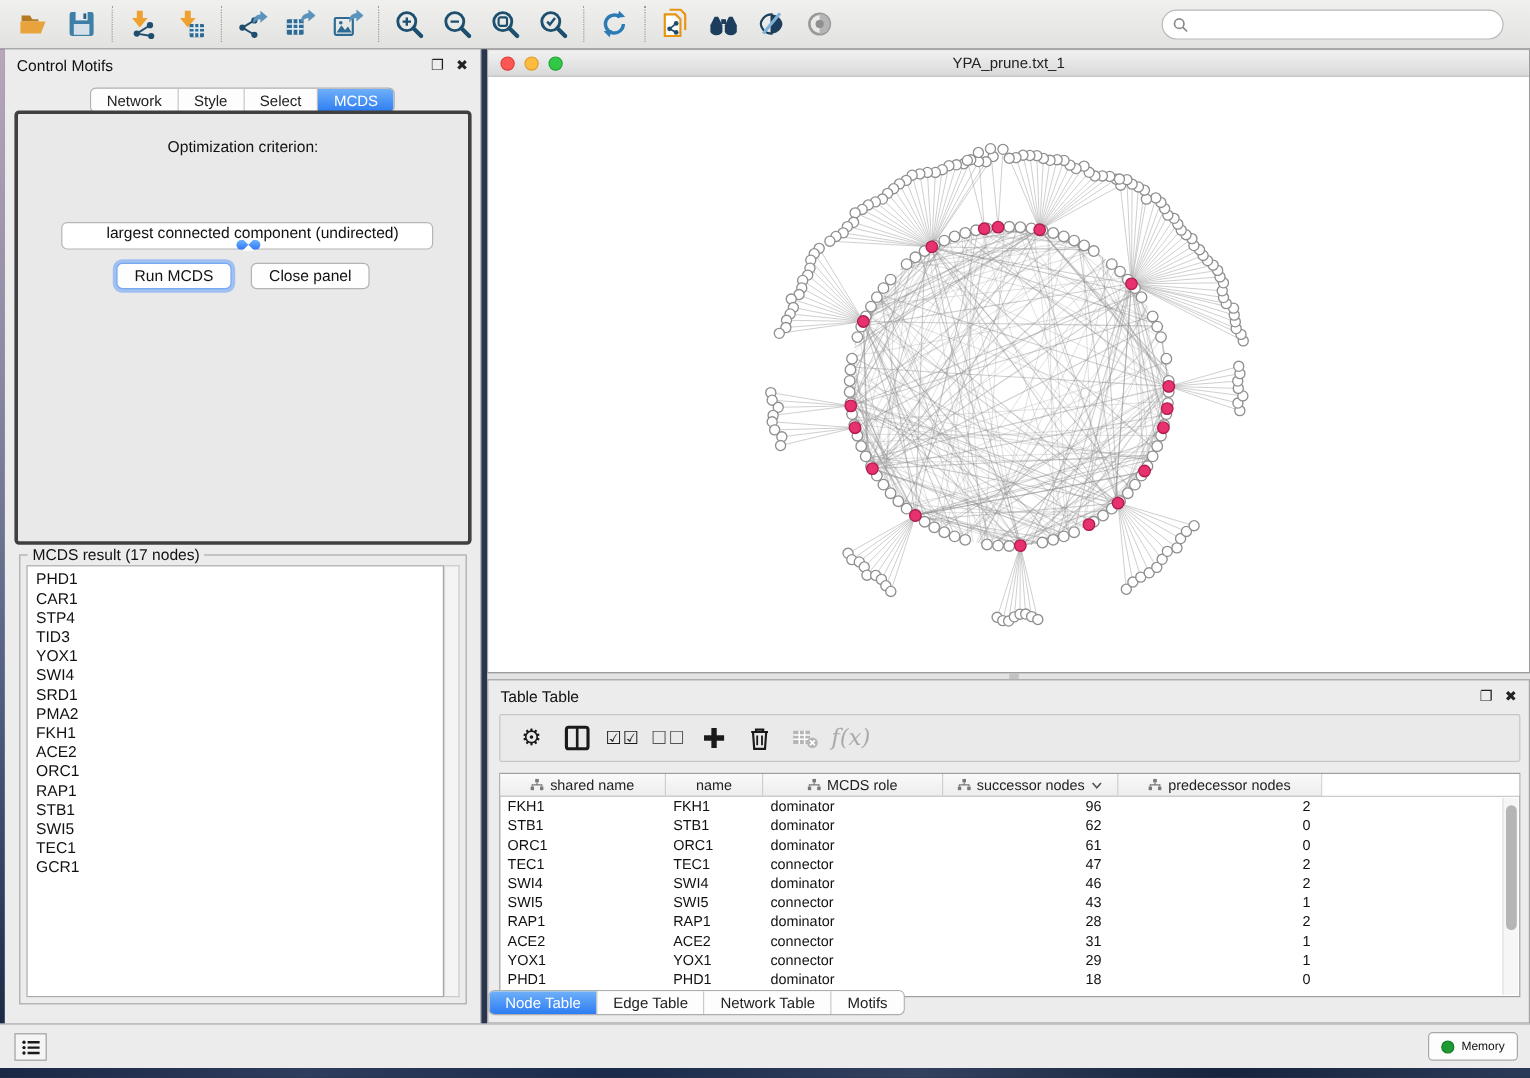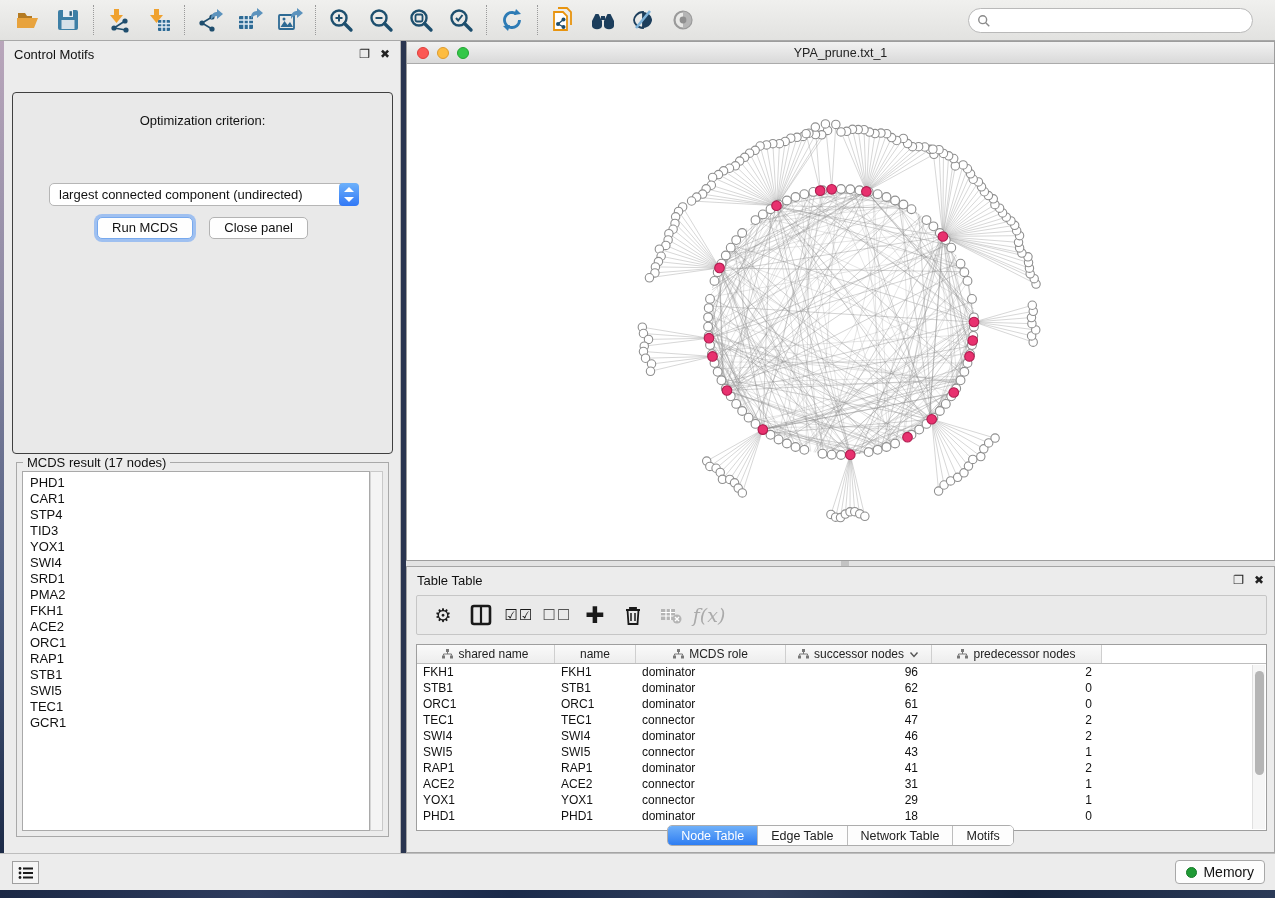--- a/index.html
+++ b/index.html
@@ -30,24 +30,24 @@
     background:#ececec; border-right:1px solid #b5b5b5; }
   .panel-head { height:26px; display:flex; align-items:center; padding:0 10px; font-size:13px; color:#111; }
   .panel-head .spacer { flex:1; }
   .win-glyph { font-size:12px; color:#222; margin-left:10px; font-weight:bold; }
   .seg-tabs { display:inline-flex; border:1px solid #adadad; border-radius:5px; overflow:hidden; background:#fff; height:21px; }
   .seg-tab { padding:0 13px; font-size:12.5px; color:#222; display:flex; align-items:center; border-right:1px solid #bdbdbd; background:#fdfdfd; }
   .seg-tab:last-child { border-right:none; }
   .seg-tab.sel { background:linear-gradient(#6fb0f9,#2e7df2); color:#fff; }
   .ctl-tabs-row { text-align:center; margin-top:6px; }
   .tabpanel { position:absolute; left:8px; top:51px; width:381px; height:362px;
-    border:1px solid #404040; border-radius:4px; background:#e9e9e9; }
+    border:3px solid #404040; border-radius:4px; background:#e9e9e9; }
   .crit-label { text-align:center; margin-top:20px; font-size:13px; color:#111; }
   .dropdown { position:absolute; left:36px; top:90px; width:310px; height:23px; background:#fff;
-    border:1px solid #b6b6b6; border-radius:5px; display:flex; align-items:center; }
+    border:1px solid #b6b6b6; border-radius:5px; display:flex; align-items:center;flex-direction:column; }
   .dropdown .dd-text { flex:1; font-size:13px; padding-left:9px; color:#111; white-space:nowrap; }
   .dd-stepper { width:20px; height:23px; margin:-1px -1px -1px 0; border-radius:4px;
     background:linear-gradient(#6db1fb,#3178f6); position:relative; }
   .dd-stepper i { position:absolute; left:5px; width:0; height:0; border-left:5px solid transparent; border-right:5px solid transparent; }
   .dd-stepper .up { top:4px; border-bottom:5px solid #fff; }
   .dd-stepper .dn { bottom:4px; border-top:5px solid #fff; }
   .btn-row { position:absolute; left:0; top:124px; width:100%; text-align:center; }
   .mac-btn { display:inline-block; height:22px; line-height:20px; padding:0 14px; background:#fefefe;
     border:1px solid #b3b3b3; border-radius:5px; font-size:13px; color:#111; margin:0 6px; }
   .mac-btn.focus { box-shadow:0 0 0 3px rgba(110,165,245,.6); border-color:#77a9ee;text-align:right; }
@@ -87,28 +87,28 @@
   .fx { font-family:"DejaVu Serif","Liberation Serif",serif; font-style:italic; font-size:19px; color:#aaa; }
   .grid-table { position:absolute; left:9px; top:77px; width:851px; height:187px; background:#fff; border:1px solid #9e9e9e; }
   .gt-header { display:flex; height:19px; background:linear-gradient(#fafafa,#ededed); border-bottom:1px solid #bdbdbd; }
   .gt-hcell { display:flex; align-items:center; justify-content:center; gap:5px; font-size:12px; color:#222;
     border-right:1px solid #cfcfcf; height:100%; }
   .gt-row { display:flex; height:16px; }
   .gt-cell { font-size:12px; color:#111; padding:1px 6px 0 6px; white-space:nowrap; overflow:hidden; }
   .num { text-align:right; }
   .tbl-scroll { position:absolute; right:1px; top:20px; width:13px; bottom:1px; background:#f6f6f6; border-left:1px solid #e0e0e0; }
   .tbl-thumb { position:absolute; left:2px; top:6px; width:9px; height:104px; background:#b5b5b5; border-radius:5px; }
-  .tp-tabs-row { position:absolute; left:0; bottom:6px; width:100%; text-align:center; }
+  .tp-tabs-row { position:absolute; left:0; bottom:6px; width:100%; }
 
   
   .status-bar { position:absolute; left:0; top:853px; width:1275px; height:37px; background:#ececec; border-top:1px solid #bdbdbd; }
   .list-btn { position:absolute; left:12px; top:7px; width:27px; height:23px; background:#f5f5f5;
     border:1px solid #9f9f9f; display:flex; align-items:center; justify-content:center; }
   .memory-btn { position:absolute; right:10px; top:6px; height:24px; background:#fdfdfd; border:1px solid #a8a8a8;
-    border-radius:4px; display:flex; align-items:center; gap:6px; padding:0 10px; font-size:14px; color:#111; }
+    border-radius:4px; display:flex; align-items:center; gap:6px; padding:0 10px; font-size:10px; color:#111; }
   .mem-dot { width:11px; height:11px; border-radius:50%; background:#1f9a35; border:1px solid #157a27; }
 </style>
 </head>
 <body>
 
 <div class="app">
 
   <div class="toolbar">
     <div class="tbtn">
       <svg viewBox="0 0 26 26">
@@ -252,20 +252,28 @@
 
   <div class="left-strip"></div>
   <div class="bottom-strip"></div>
 
   <div class="control-panel">
     <div class="panel-head">
       <span>Control Motifs</span>
       <span class="spacer"></span>
       <span class="win-glyph">❐</span>
       <span class="win-glyph">✖</span>
+    </div>
+    <div class="ctl-tabs-row">
+      <span class="seg-tabs" id="ctl-tabs">
+          <span class="seg-tab">Network</span>
+          <span class="seg-tab">Style</span>
+          <span class="seg-tab">Select</span>
+          <span class="seg-tab sel">MCDS</span>
+        </span>
     </div>
     <div class="tabpanel">
       <div class="crit-label">Optimization criterion:</div>
       <div class="dropdown">
         <span class="dd-text">largest connected component (undirected)</span>
         <span class="dd-stepper">
             <i class="up"></i>
             <i class="dn"></i>
           </span>
       </div>
@@ -1086,21 +1094,21 @@
             <div class="gt-cell" style="width: 138px;">SWI5</div>
             <div class="gt-cell" style="width: 81px;">SWI5</div>
             <div class="gt-cell" style="width: 150px;">connector</div>
             <div class="gt-cell num" style="width: 146px; padding-right: 14px;">43</div>
             <div class="gt-cell num" style="width: 170px; padding-right: 10px;">1</div>
           </div>
           <div class="gt-row">
             <div class="gt-cell" style="width: 138px;">RAP1</div>
             <div class="gt-cell" style="width: 81px;">RAP1</div>
             <div class="gt-cell" style="width: 150px;">dominator</div>
-            <div class="gt-cell num" style="width: 146px; padding-right: 14px;">41</div>
+            <div class="gt-cell num" style="width: 146px; padding-right: 14px;">28</div>
             <div class="gt-cell num" style="width: 170px; padding-right: 10px;">2</div>
           </div>
           <div class="gt-row">
             <div class="gt-cell" style="width: 138px;">ACE2</div>
             <div class="gt-cell" style="width: 81px;">ACE2</div>
             <div class="gt-cell" style="width: 150px;">connector</div>
             <div class="gt-cell num" style="width: 146px; padding-right: 14px;">31</div>
             <div class="gt-cell num" style="width: 170px; padding-right: 10px;">1</div>
           </div>
           <div class="gt-row">

